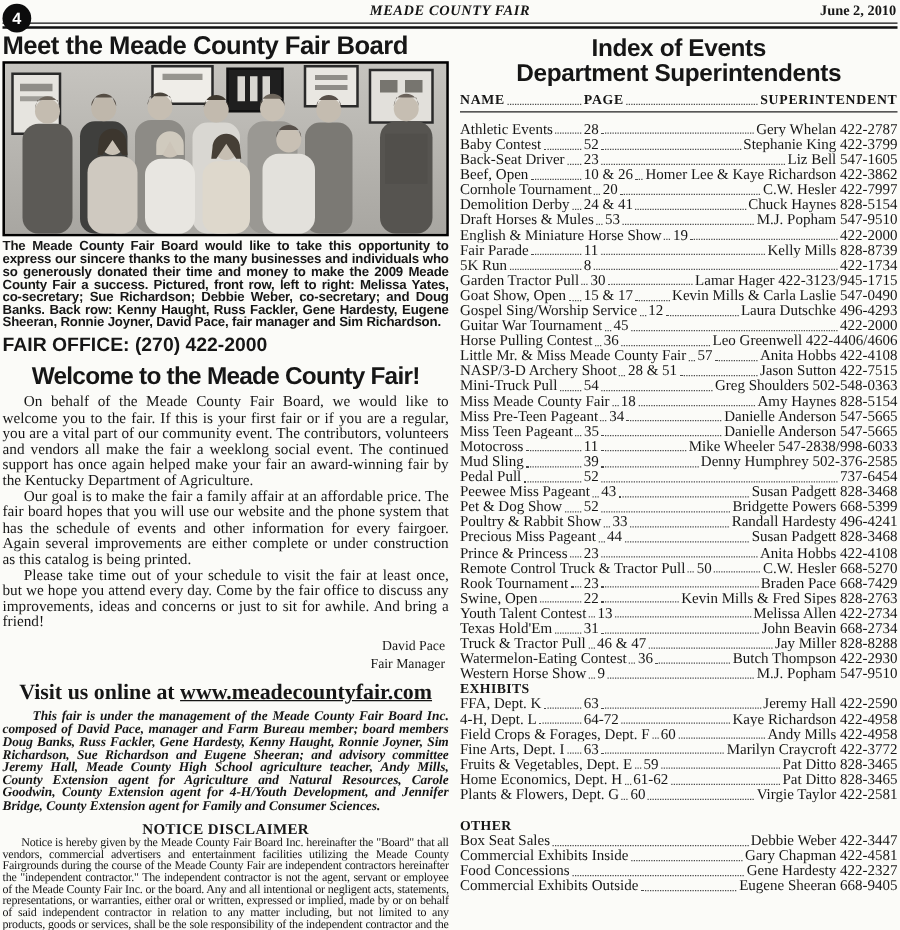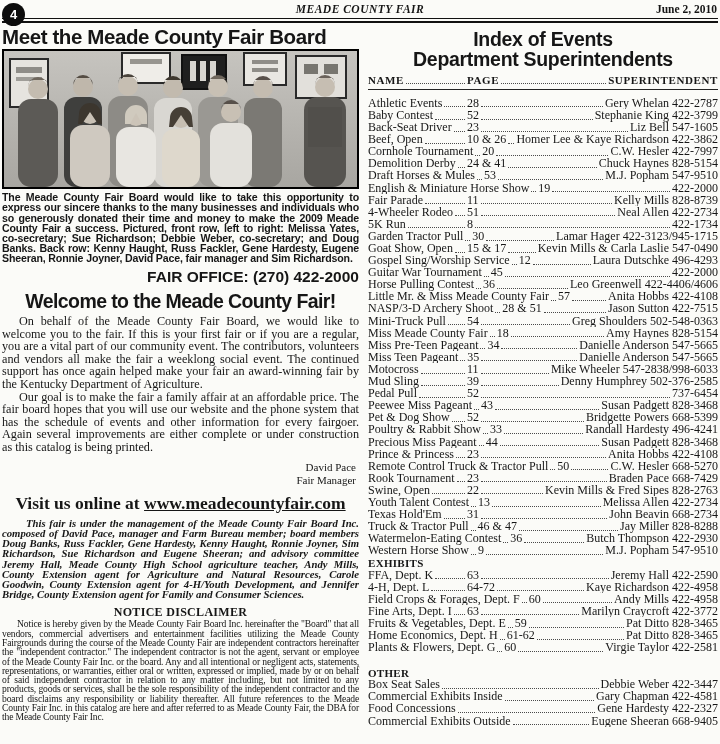--- a/index.html
+++ b/index.html
@@ -21,21 +21,21 @@
   .rules { border-top:1.6px solid #111; border-bottom:2.6px solid #111; height:2.4px; }
   
   .columns { display:flex; gap:9px; padding-top:3px; }
   .col-left  { width:357px; flex:0 0 auto; }
   .col-right { flex:1 1 auto; min-width:0; }
   
   .headline { margin:0 0 2px 0; font:bold 20.5px/21px "Liberation Sans", sans-serif; letter-spacing:-.4px; white-space:nowrap; }
   .photo-frame { border:2px solid #000; width:353px; height:136px; background:#b9b7b2; }
   .photo-frame svg { display:block; }
   .caption { margin:3px 0 0 0; font:bold 10.6px/10.1px "Liberation Sans", sans-serif; letter-spacing:-.15px; text-align:justify; }
-  .fair-office { margin:6px 0 0 0; font:bold 15.5px/16px "Liberation Sans", sans-serif; text-align:right; }
+  .fair-office { margin:6px 0 0 0; font:bold 15.5px/16px "Liberation Sans", sans-serif; text-align:left; }
   .welcome { margin:6px 0 4px 0; font:bold 19.5px/20px "Liberation Sans", sans-serif; letter-spacing:-.6px; text-align:center; white-space:nowrap; }
   .bodyp { margin:0; font-size:12.2px; line-height:12.6px; text-align:justify; text-indent:17px; }
   .sig { margin:7px 3px 0 0; text-align:right; font-size:11px; line-height:13.6px; }
   .visit { margin:6px 0 0 0; font:bold 17.5px/18px "Liberation Serif", serif; text-align:center; }
   .visit .url { text-decoration:underline; }
   .mgmt { margin:6px 0 4px 0; font:bold italic 10.7px/10.2px "Liberation Serif", serif; text-align:justify; text-indent:24px; }
   .disc-title { margin:7px 0 1px 0; font:bold 12px/12px "Liberation Serif", serif; text-align:center; letter-spacing:.3px; }
   .disc { margin:0; font-size:9.6px; line-height:9.3px; letter-spacing:-.15px; text-align:justify; text-indent:15px; }
   
   .index-title { margin:3px 0 4px 0; font:bold 19.5px/20px "Liberation Sans", sans-serif; letter-spacing:-.3px; text-align:center; }
@@ -133,20 +133,21 @@
           </g>
         </svg>
       </div>
 
       <p class="caption">The Meade County Fair Board would like to take this opportunity to express our sincere thanks to the many businesses and individuals who so generously donated their time and money to make the 2009 Meade County Fair a success. Pictured, front row, left to right: Melissa Yates, co-secretary; Sue Richardson; Debbie Weber, co-secretary; and Doug Banks.  Back row: Kenny Haught, Russ Fackler, Gene Hardesty, Eugene Sheeran, Ronnie Joyner, David Pace, fair manager and Sim Richardson.</p>
       <p class="fair-office">FAIR OFFICE: (270) 422-2000</p>
 
       <h2 class="welcome">Welcome to the Meade County Fair!</h2>
       <p class="bodyp">On behalf of the Meade County Fair Board, we would like to welcome you to the fair. If this is your first fair or if you are a regular, you are a vital part of our community event. The contributors, volunteers and vendors all make the fair a weeklong social event. The continued support has once again helped make your fair an award-winning fair by the Kentucky Department of Agriculture.</p>
       <p class="bodyp">Our goal is to make the fair a family affair at an affordable price. The fair board hopes that you will use our website and the phone system that has the schedule of events and other information for every fairgoer. Again several improvements are either complete or under construction as this catalog is being printed.</p>
+      <p class="bodyp">Please take time out of your schedule to visit the fair at least once, but we hope you attend every day. Come by the fair office to discuss any improvements, ideas and concerns or just to sit for awhile. And bring a friend!</p>
 
       <div class="sig">
         <div>David Pace</div>
         <div>Fair Manager</div>
       </div>
 
       <p class="visit"><span>Visit us online at </span><span class="url">www.meadecountyfair.com</span></p>
 
       <p class="mgmt">This fair is under the management of the Meade County Fair Board Inc. composed of David Pace, manager and Farm Bureau member; board members Doug Banks, Russ Fackler, Gene Hardesty, Kenny Haught, Ronnie Joyner, Sim Richardson, Sue Richardson and Eugene Sheeran; and advisory committee Jeremy Hall, Meade County High School agriculture teacher, Andy Mills, County Extension agent for Agriculture and Natural Resources,  Carole Goodwin, County Extension agent for 4-H/Youth Development, and Jennifer Bridge, County Extension agent for Family and Consumer Sciences.</p>
 
@@ -250,29 +251,20 @@
               <span class="ng">
                 <span class="nm">Fair Parade</span>
                 <span class="ld"></span>
               </span>
               <span class="pg">11</span>
               <span class="ld ld2"></span>
               <span class="sup">Kelly Mills 828-8739</span>
             </div>
             <div class="irow">
               <span class="ng">
-                <span class="nm">4-Wheeler Rodeo</span>
-                <span class="ld"></span>
-              </span>
-              <span class="pg">51</span>
-              <span class="ld ld2"></span>
-              <span class="sup">Neal Allen 422-2734</span>
-            </div>
-            <div class="irow">
-              <span class="ng">
                 <span class="nm">5K Run</span>
                 <span class="ld"></span>
               </span>
               <span class="pg">8</span>
               <span class="ld ld2"></span>
               <span class="sup">422-1734</span>
             </div>
             <div class="irow">
               <span class="ng">
                 <span class="nm">Garden Tractor Pull</span>

